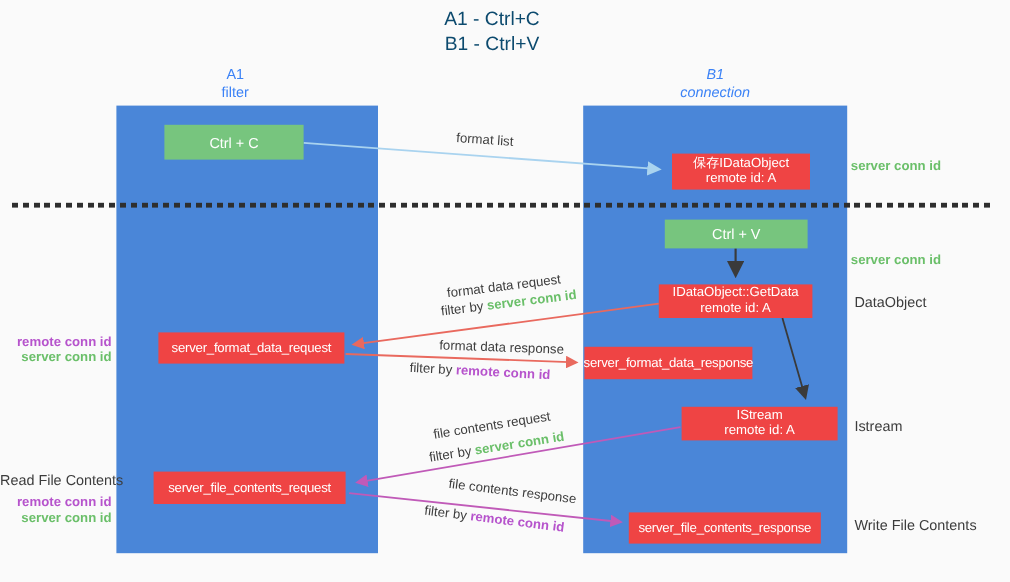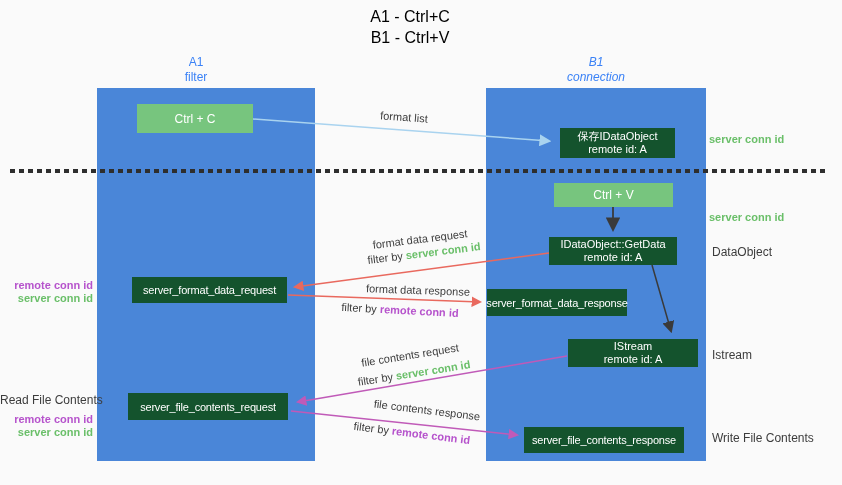--- a/index.html
+++ b/index.html
@@ -4,38 +4,38 @@
 <style>
   html,body{margin:0;padding:0;background:#fafafa;}
   .canvas{
     position:relative;width:842px;height:485px;overflow:hidden;
     background:#fafafa;
     font-family:"Liberation Sans",sans-serif;color:#3f3f3f;
   }
   .abs{position:absolute;}
   .title{
     left:260px;top:6px;width:300px;text-align:center;
-    font-size:16px;line-height:21px;color:#000000;
+    font-size:16px;line-height:21px;color:#0c4a6e;
   }
   .colhead{
     top:55px;width:100px;text-align:center;
     font-size:12px;line-height:15px;color:#3b82f6;
   }
   .panel{background:#4a86d8;top:88px;height:373px;z-index:1;}
   .dashline{
     left:10px;top:169px;width:818px;height:4px;z-index:2;
     background:repeating-linear-gradient(90deg,#2e2e2e 0 5px,transparent 5px 9px);
   }
   svg.arrows{left:0;top:0;z-index:3;}
   .node{
     z-index:4;display:flex;flex-direction:column;align-items:center;justify-content:center;
     color:#ffffff;text-align:center;white-space:nowrap;
   }
   .node.green{background:#77c57e;font-size:12px;}
-  .node.orange{background:#14532d;}
+  .node.orange{background:#ef4444;}
   .node .l1,.node .l2{font-size:11px;line-height:13px;}
   .node.single{font-size:11px;letter-spacing:-0.2px;}
   .flabel{
     z-index:5;font-size:11px;color:#3d3d3d;text-align:center;white-space:nowrap;
   }
   .green-t{color:#6abf69;font-weight:bold;}
   .purple-t{color:#b653cc;font-weight:bold;}
   .side{z-index:5;font-size:12px;color:#3c3c3c;white-space:nowrap;}
   .side-small{z-index:5;font-size:11px;font-weight:bold;white-space:nowrap;}
   .left-col{left:0;width:93px;text-align:right;}

